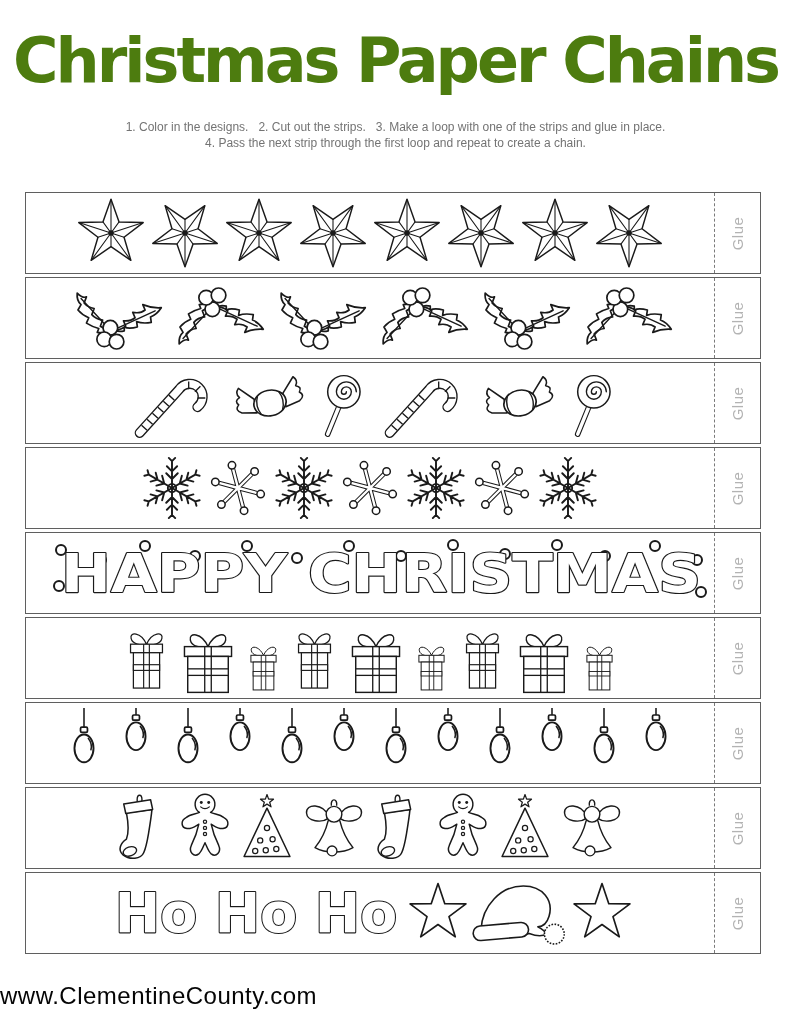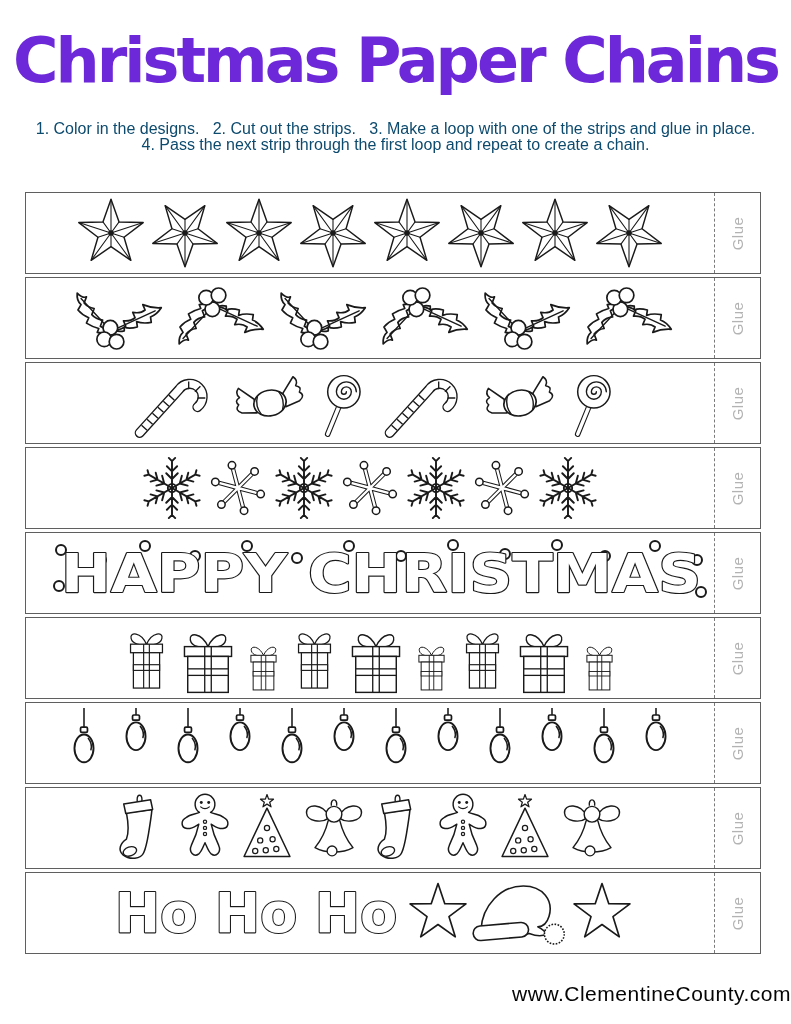--- a/index.html
+++ b/index.html
@@ -1,35 +1,35 @@
 <!DOCTYPE html>
 <html><head>
 <meta charset="utf-8">
 <style>
   html,body{margin:0;padding:0;background:#fff;}
   .page{position:relative;width:791px;height:1024px;background:#fff;overflow:hidden;
         font-family:"Liberation Sans",sans-serif;color:#111;}
   .title{position:absolute;top:24px;left:0;right:0;margin:0;text-align:center;
          font-family:"DejaVu Sans",sans-serif;font-weight:bold;font-size:62px;
-         letter-spacing:-3px;color:#6d28d9;white-space:nowrap;}
+         letter-spacing:-3px;color:#4d7c0f;white-space:nowrap;}
   .instr{position:absolute;left:0;right:0;margin:0;text-align:center;
-         font-size:16px;color:#0c4a6e;white-space:pre-wrap;}
+         font-size:12px;color:#737373;white-space:pre-wrap;}
   .instr1{top:120px;}
   .instr2{top:136px;}
   .strips{position:absolute;left:25px;top:192px;width:736px;}
   .strip{height:82px;margin-bottom:3px;border:1.6px solid #5f5f5f;box-sizing:border-box;
          display:flex;background:#fff;overflow:hidden;}
   .strip-content{flex:1;display:flex;align-items:center;justify-content:center;
                  overflow:hidden;}
   .glue-tab{width:46px;flex:0 0 46px;border-left:1.8px dashed #7a7a7a;display:flex;
             align-items:center;justify-content:center;box-sizing:border-box;}
   .glue-label{display:block;transform:rotate(-90deg);color:#b3b3b3;font-size:15px;
               letter-spacing:0.5px;font-family:"Liberation Sans",sans-serif;}
-  .footer{position:absolute;top:982px;left:0;right:0;margin:0;text-align:right;
-          font-size:21px;color:#050505;letter-spacing:0.5px;}
+  .footer{position:absolute;top:982px;left:0;right:0;margin:0;text-align:left;
+          font-size:24px;color:#050505;letter-spacing:0.5px;}
   .icon{display:block;}
   .rot180{transform:rotate(180deg);}
   .flipY{transform:scaleY(-1);}
   .icon-star{width:74px;height:72px;}
   .icon-holly{width:102px;height:71px;}
   .icon-cane{width:106px;height:76px;}
   .icon-candy{width:88px;height:62px;}
   .icon-lolly{width:56px;height:76px;}
   .icon-flake-a{width:64px;height:74px;}
   .icon-flake-b{width:68px;height:70px;}

